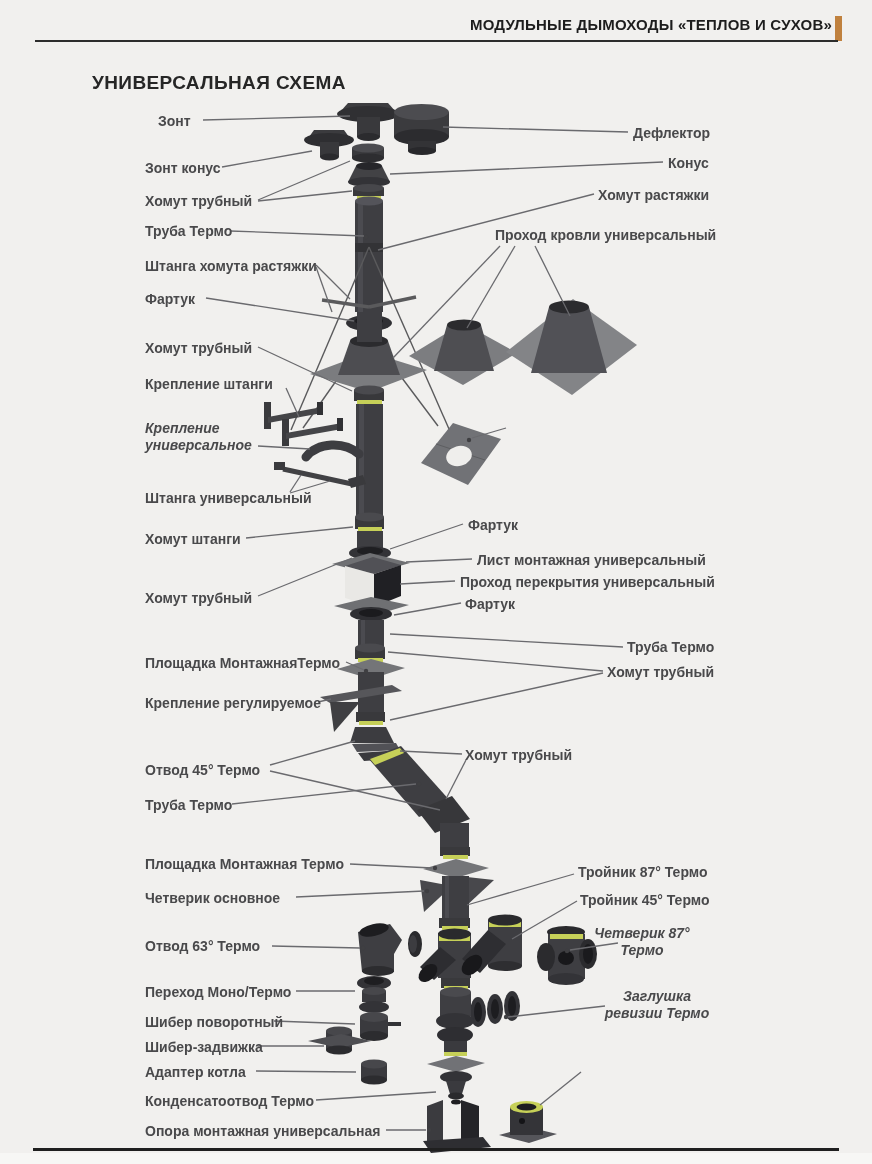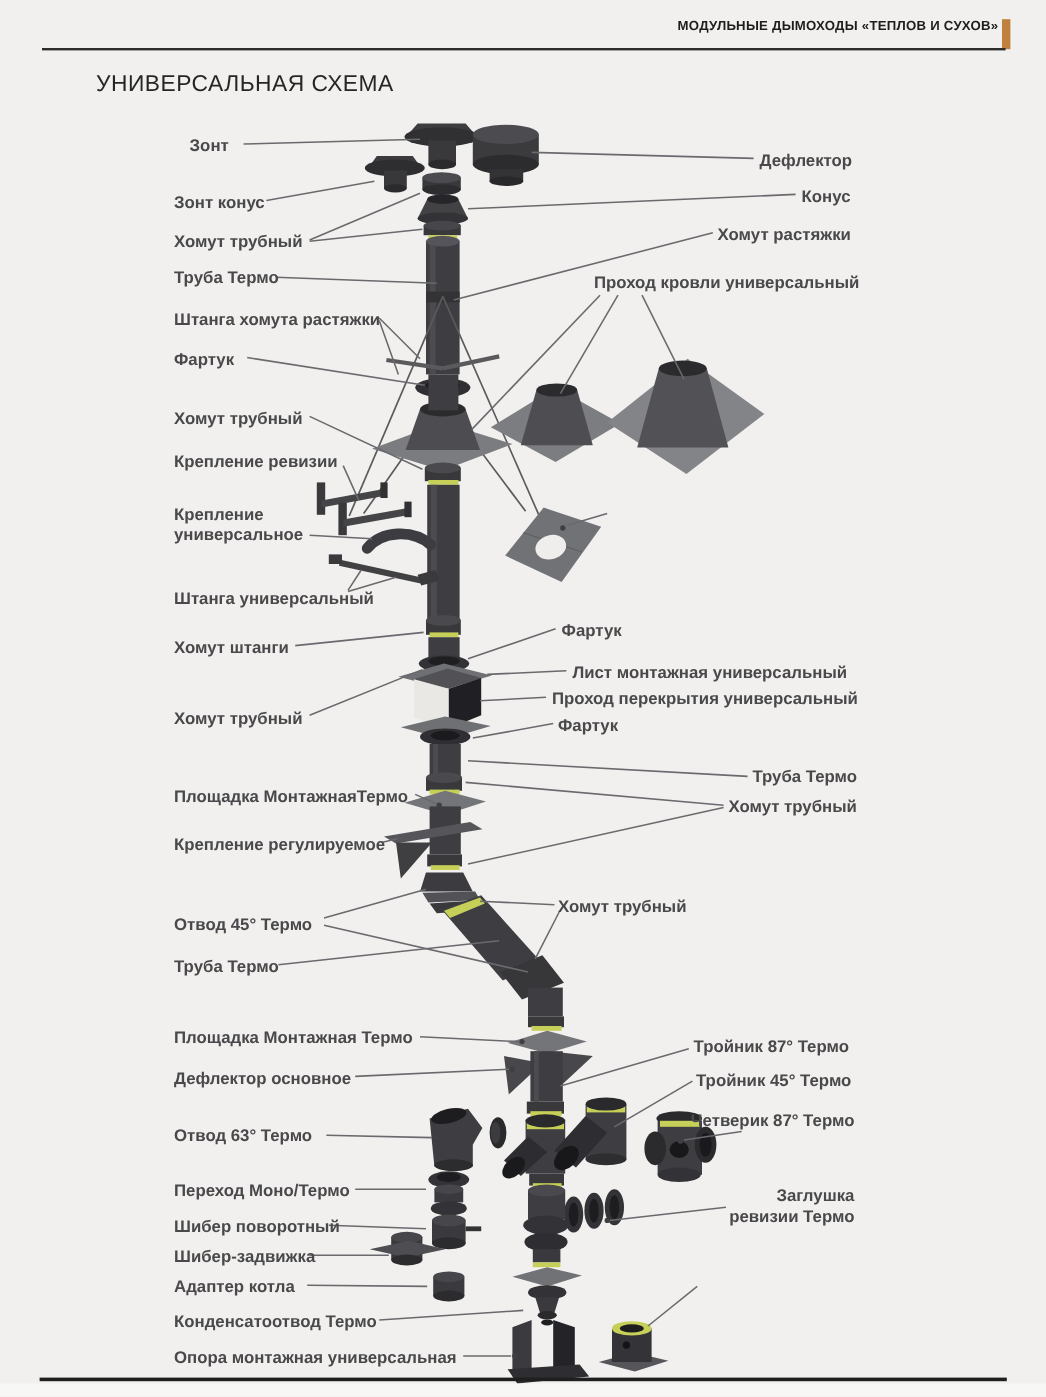--- a/index.html
+++ b/index.html
@@ -1,27 +1,27 @@
 <!DOCTYPE html>
 <html><head>
 <meta charset="utf-8">
 <style>
   html,body{margin:0;padding:0;}
   body{width:872px;height:1164px;background:#f1f0ee;font-family:"Liberation Sans",sans-serif;}
   .page{position:relative;width:872px;height:1164px;overflow:hidden;background:#f1f0ee;}
-  .brand{position:absolute;top:16px;right:40px;font-size:11px;font-weight:bold;color:#1d1d1d;letter-spacing:0.2px;white-space:nowrap;}
+  .brand{position:absolute;top:16px;right:40px;font-size:15px;font-weight:bold;color:#1d1d1d;letter-spacing:0.2px;white-space:nowrap;}
   .brand-bar{position:absolute;top:16px;left:835px;width:7px;height:25px;background:#c0813e;}
   .header-rule{position:absolute;top:40px;left:35px;width:803px;height:2px;background:#2c2c2c;}
-  .page-title{position:absolute;top:60px;left:80px;font-size:19px;font-weight:normal;color:#262626;letter-spacing:0.4px;margin:0;white-space:nowrap;}
+  .page-title{position:absolute;top:60px;left:80px;font-size:19px;font-weight:bold;color:#262626;letter-spacing:0.4px;margin:12px;white-space:nowrap;}
   .footer-rule{position:absolute;top:1148px;left:33px;width:806px;height:3px;background:#1f1f1f;}
   .footer-strip{position:absolute;top:1153px;left:0;width:872px;height:11px;background:#f7f7f5;}
   svg.canvas{position:absolute;left:0;top:0;width:872px;height:1164px;}
   .lbl{position:absolute;font-size:14px;line-height:1.18;font-weight:bold;color:#49494b;white-space:nowrap;z-index:3;}
-  .lbl.wrap{white-space:normal;}
-  .lbl.ra{text-align:right;}
+  .lbl.wrap{white-space:normal;font-style:italic;}
+  .lbl.ra{text-align:center;}
 </style>
 </head>
 <body>
 
 <div class="page">
 
   <div class="brand">МОДУЛЬНЫЕ ДЫМОХОДЫ «ТЕПЛОВ И СУХОВ»</div>
   <div class="brand-bar"></div>
   <div class="header-rule"></div>
   <h1 class="page-title">УНИВЕРСАЛЬНАЯ СХЕМА</h1>
@@ -363,31 +363,31 @@
     </g>
   </svg>
 
   <div class="lbl" style="left:158px;top:113px">Зонт</div>
   <div class="lbl" style="left:145px;top:160px">Зонт конус</div>
   <div class="lbl" style="left:145px;top:193px">Хомут трубный</div>
   <div class="lbl" style="left:145px;top:223px">Труба Термо</div>
   <div class="lbl" style="left:145px;top:258px">Штанга хомута растяжки</div>
   <div class="lbl" style="left:145px;top:291px">Фартук</div>
   <div class="lbl" style="left:145px;top:340px">Хомут трубный</div>
-  <div class="lbl" style="left:145px;top:376px">Крепление ревизии</div>
+  <div class="lbl" style="left:145px;top:376px">Крепление штанги</div>
   <div class="lbl wrap" style="left:145px;top:420px;width:135px">Крепление универсальное</div>
   <div class="lbl" style="left:145px;top:490px">Штанга универсальный</div>
   <div class="lbl" style="left:145px;top:531px">Хомут штанги</div>
   <div class="lbl" style="left:145px;top:590px">Хомут трубный</div>
   <div class="lbl" style="left:145px;top:655px">Площадка МонтажнаяТермо</div>
   <div class="lbl" style="left:145px;top:695px">Крепление регулируемое</div>
   <div class="lbl" style="left:145px;top:762px">Отвод 45° Термо</div>
   <div class="lbl" style="left:145px;top:797px">Труба Термо</div>
   <div class="lbl" style="left:145px;top:856px">Площадка Монтажная Термо</div>
-  <div class="lbl" style="left:145px;top:890px">Дефлектор основное</div>
+  <div class="lbl" style="left:145px;top:890px">Четверик основное</div>
   <div class="lbl" style="left:145px;top:938px">Отвод 63° Термо</div>
   <div class="lbl" style="left:145px;top:984px">Переход Моно/Термо</div>
   <div class="lbl" style="left:145px;top:1014px">Шибер поворотный</div>
   <div class="lbl" style="left:145px;top:1039px">Шибер-задвижка</div>
   <div class="lbl" style="left:145px;top:1064px">Адаптер котла</div>
   <div class="lbl" style="left:145px;top:1093px">Конденсатоотвод Термо</div>
   <div class="lbl" style="left:145px;top:1123px">Опора монтажная универсальная</div>
 
   <div class="lbl" style="left:633px;top:125px">Дефлектор</div>
   <div class="lbl" style="left:668px;top:155px">Конус</div>

